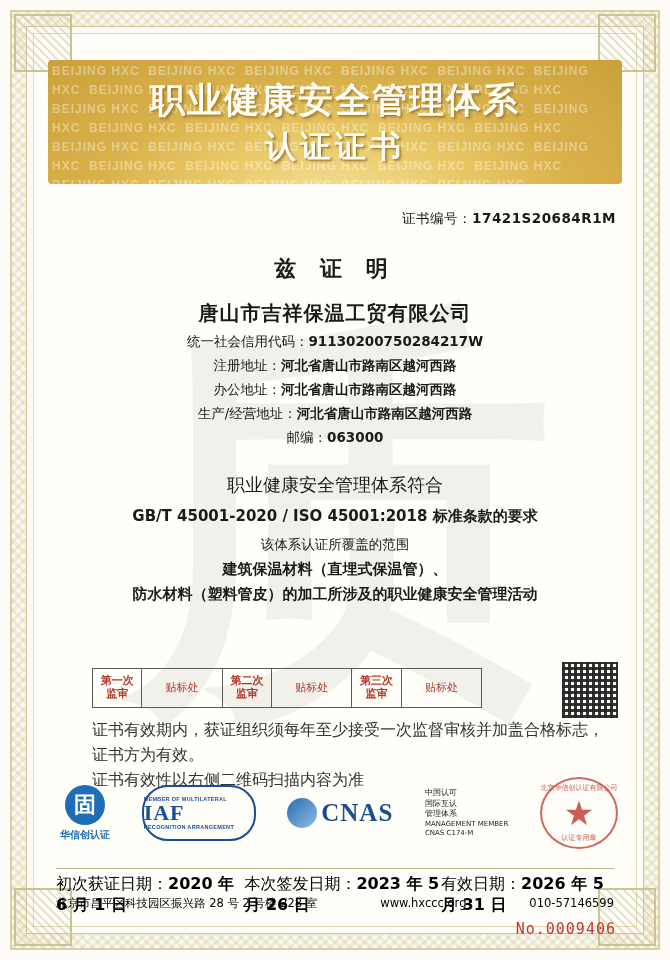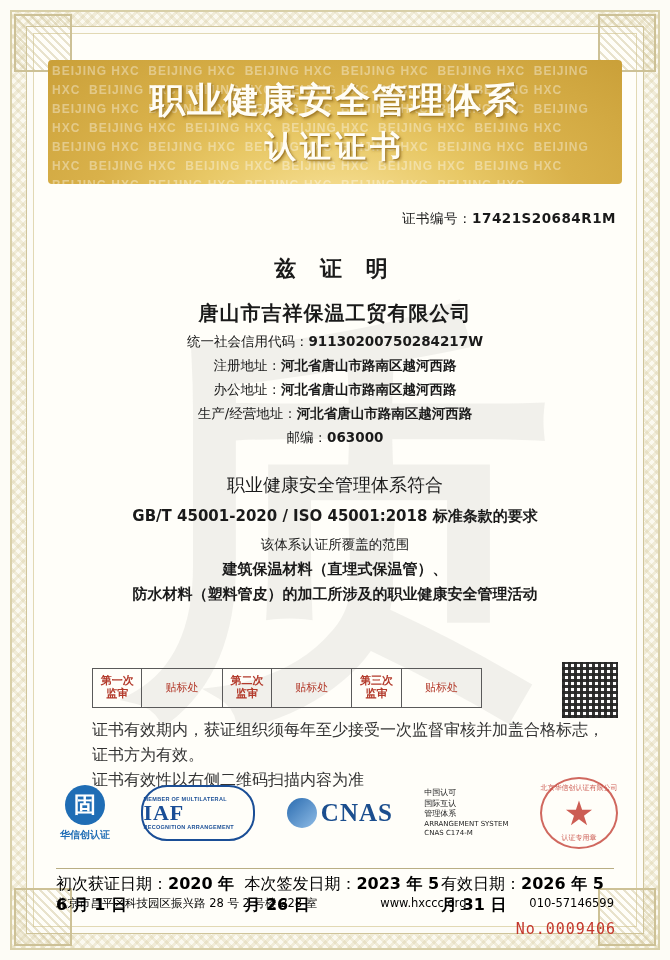--- a/index.html
+++ b/index.html
@@ -444,21 +444,21 @@
 
     <div class="logo logo-cnas">
       <div class="cnas-mark"></div>
       <div class="cnas-text">CNAS</div>
     </div>
 
     <div>
       <div class="cnas-cn">中国认可</div>
       <div class="cnas-cn">国际互认</div>
       <div class="cnas-cn">管理体系</div>
-      <div class="cnas-en">ARRANGEMENT SYSTEM</div>
+      <div class="cnas-en">MANAGEMENT MEMBER</div>
       <div class="cnas-en">CNAS C174-M</div>
     </div>
 
     <div class="seal">
       <div class="seal-ring"></div>
       <div class="seal-txt">北京华信创认证有限公司</div>
       <div class="seal-star">★</div>
       <div class="seal-txt b">认证专用章</div>
     </div>
   </div>

